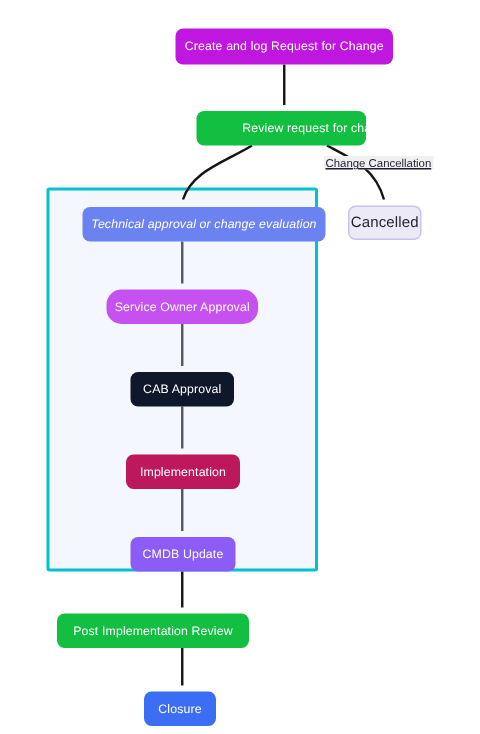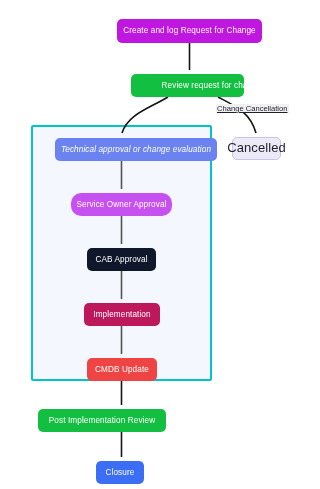--- a/index.html
+++ b/index.html
@@ -67,21 +67,21 @@
     background: #12bf40;
     color: #ffffff;
     font-size: 8.2px;
     padding-left: 48px;
   }
   #node-cancelled {
     left: 232px; top: 137px; width: 49px; height: 23px;
     background: #eceaf7;
     border: 1px solid #c9c2ee;
     color: #1f1f2e;
-    font-size: 13px;
+    font-size: 10px;
   }
   #node-technical {
     left: 55px; top: 138px; width: 162px; height: 23px;
     background: #6b83f0;
     color: #ffffff;
     font-size: 8.2px;
     font-style: italic;
   }
   #node-service-owner {
     left: 71px; top: 193px; width: 101px; height: 23px;
@@ -97,21 +97,21 @@
     font-size: 8.2px;
   }
   #node-implementation {
     left: 84px; top: 303px; width: 76px; height: 23px;
     background: #be185d;
     color: #ffffff;
     font-size: 8.2px;
   }
   #node-cmdb {
     left: 87px; top: 358px; width: 70px; height: 23px;
-    background: #ef4444;
+    background: #8b5cf6;
     color: #ffffff;
     font-size: 8.2px;
   }
   #node-post-review {
     left: 38px; top: 409px; width: 128px; height: 23px;
     background: #12bf40;
     color: #ffffff;
     font-size: 8.2px;
   }
   #node-closure {

